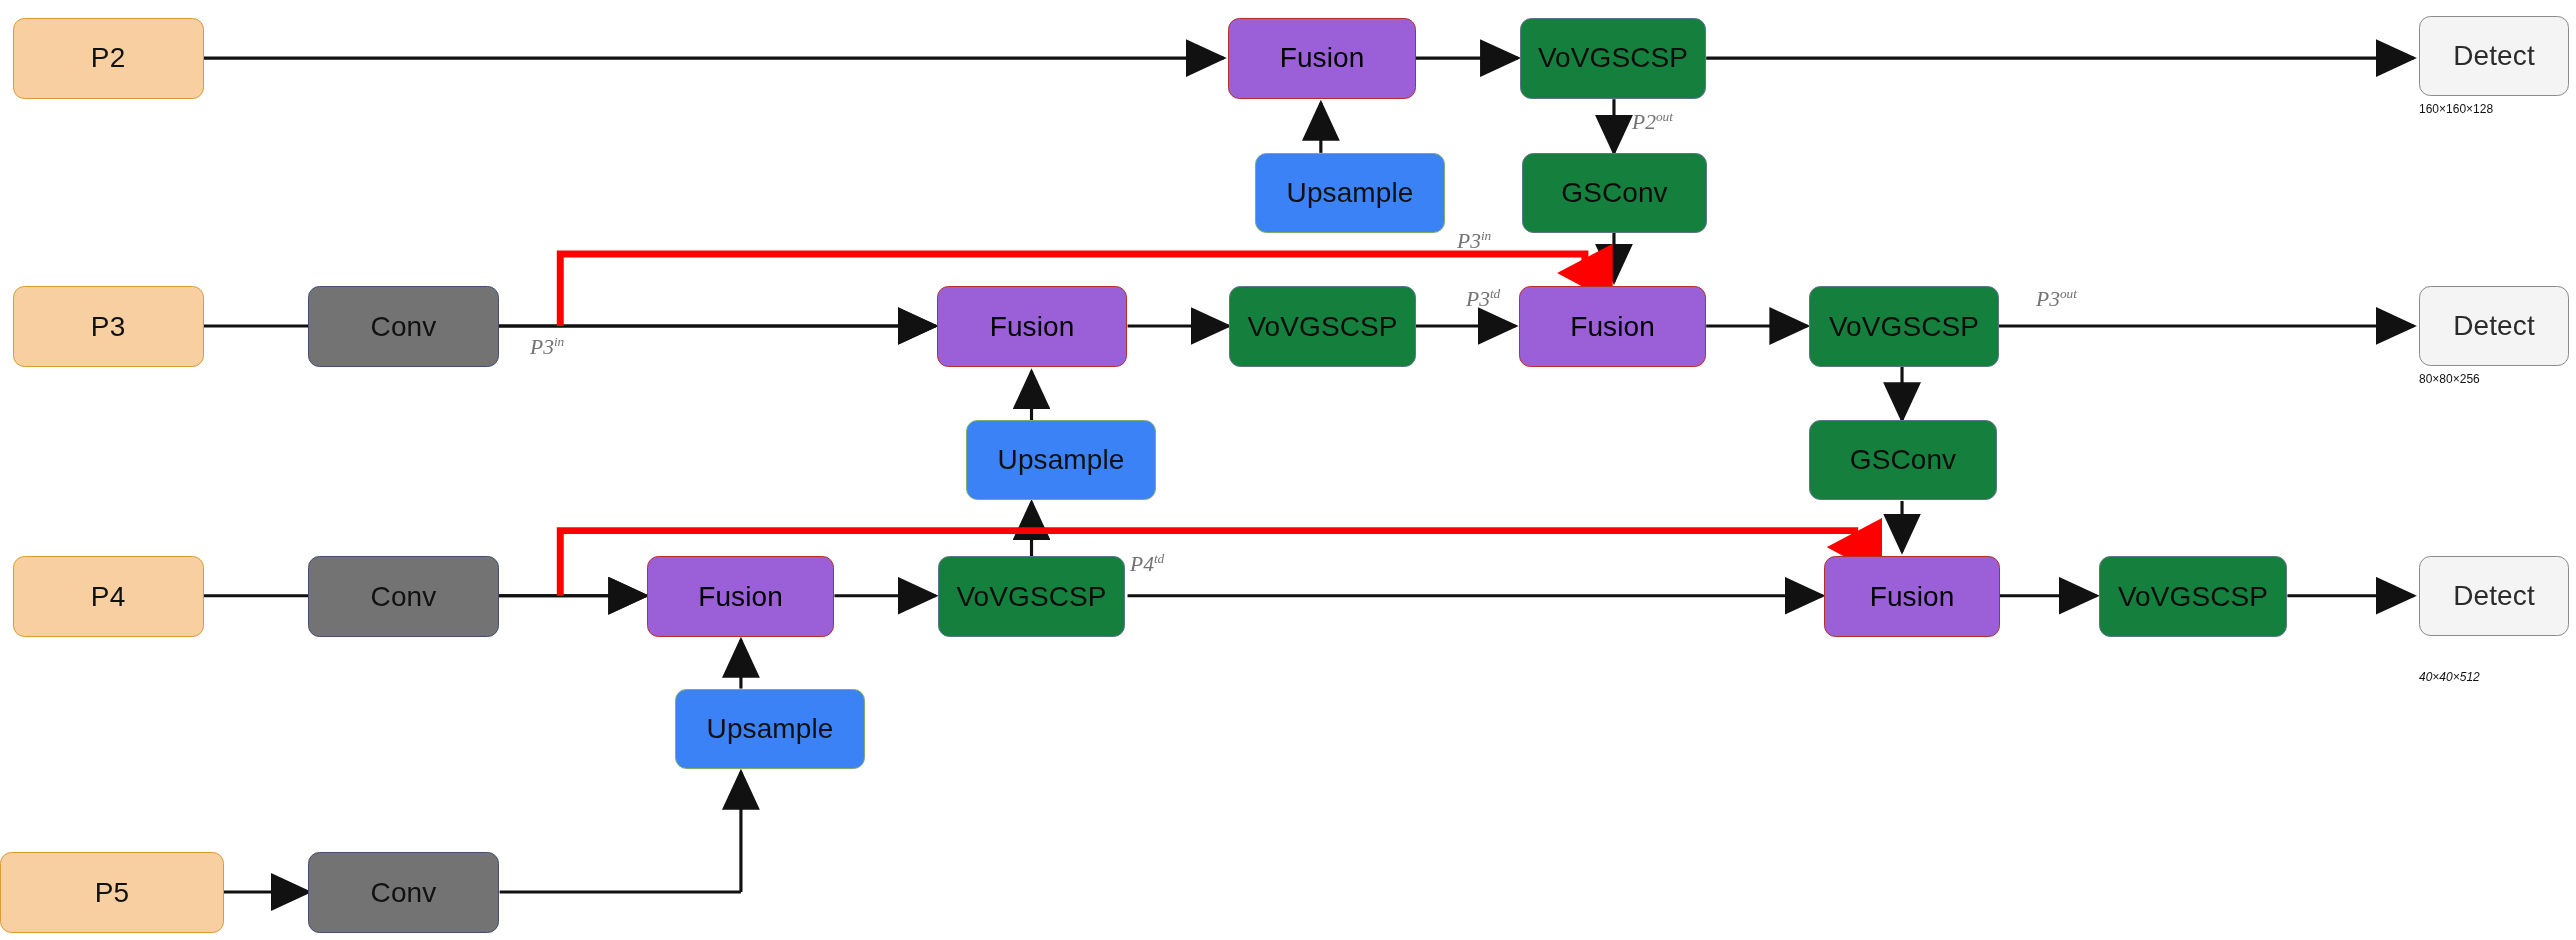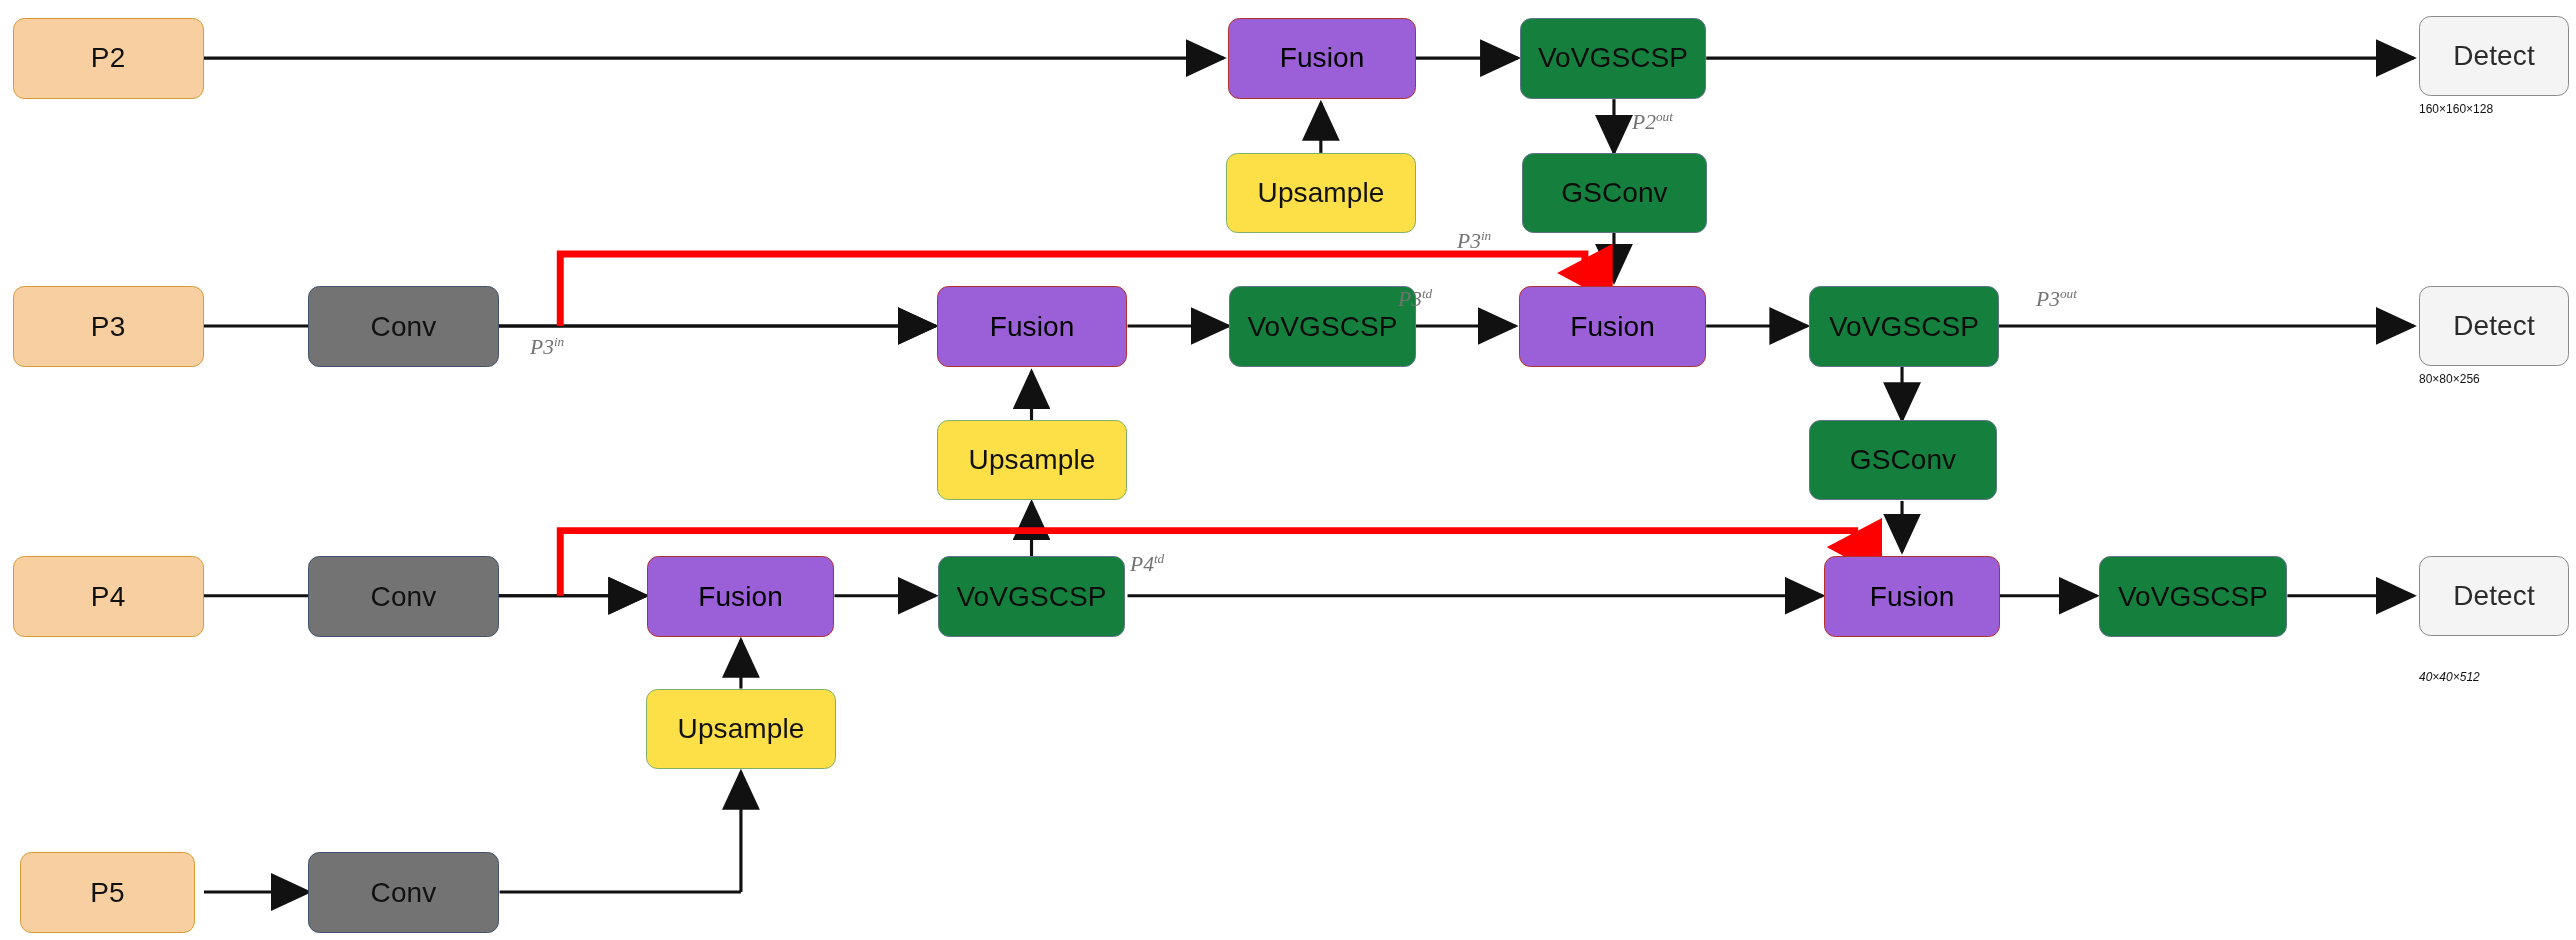--- a/index.html
+++ b/index.html
@@ -13,21 +13,21 @@
     border-radius:11.4px;
     font-size:28px;
     color:#111111;
     white-space:nowrap;
     letter-spacing:0.1px;
   }
   .n-input{background:#f8cfa0;border:1.9px solid #d79b32;}
   .n-conv{background:#737373;border:1.9px solid #41516b;}
   .n-fusion{background:#9b5fd8;border:1.9px solid #b5302a;color:#000;}
   .n-dark{background:#15803d;border:1.9px solid #5f7389;color:#0c0c0c;}
-  .n-ups{background:#fde047;border:1.9px solid #7fb069;color:#111;}
+  .n-ups{background:#3b82f6;border:1.9px solid #7fb069;color:#111;margin-left:29px;}
   .n-detect{background:#f4f4f4;border:1.9px solid #8a8a8a;color:#2b2b2b;}
   .dimlabel{
     position:absolute;
     font-size:12px;
     color:#111;
     white-space:nowrap;
     text-align:left;
   }
   .mathlabel{
     position:absolute;
@@ -155,37 +155,37 @@
   <div class="node n-fusion" style="left:1824px; top:556px; width:176px; height:81px;">Fusion</div>
 
   <div class="node n-dark" style="left:2099px; top:556px; width:188px; height:81px;">VoVGSCSP</div>
 
   <div class="node n-ups" style="left:646px; top:689px; width:190px; height:80px;">Upsample</div>
 
   <div class="node n-detect" style="left:2419px; top:556px; width:150px; height:80px;">Detect</div>
 
   <div class="dimlabel" style="left:2419px; top:670px; width:150px;font-style:italic;">40×40×512</div>
 
-  <div class="node n-input" style="left:20px;  top:852px; width:175px; height:81px;">P5</div>
+  <div class="node n-input" style="left:0;  top:852px; width:224px; height:81px;">P5</div>
 
   <div class="node n-conv" style="left:308px; top:852px; width:191px; height:81px;">Conv</div>
 
   <div class="mathlabel" style="left:530px; top:334px;">
     <span>P3</span><sup>in</sup>
   </div>
 
   <div class="mathlabel" style="left:1632px; top:109px;">
     <span>P2</span><sup>out</sup>
   </div>
 
   <div class="mathlabel" style="left:1457px; top:228px;">
     <span>P3</span><sup>in</sup>
   </div>
 
-  <div class="mathlabel" style="left:1398px; top:286px;text-align:right;">
+  <div class="mathlabel" style="left:1466px; top:286px;text-align:right;">
     <span>P3</span><sup>td</sup>
   </div>
 
   <div class="mathlabel" style="left:2036px; top:286px;">
     <span>P3</span><sup>out</sup>
   </div>
 
   <div class="mathlabel" style="left:1130px; top:551px;">
     <span>P4</span><sup>td</sup>
   </div>

